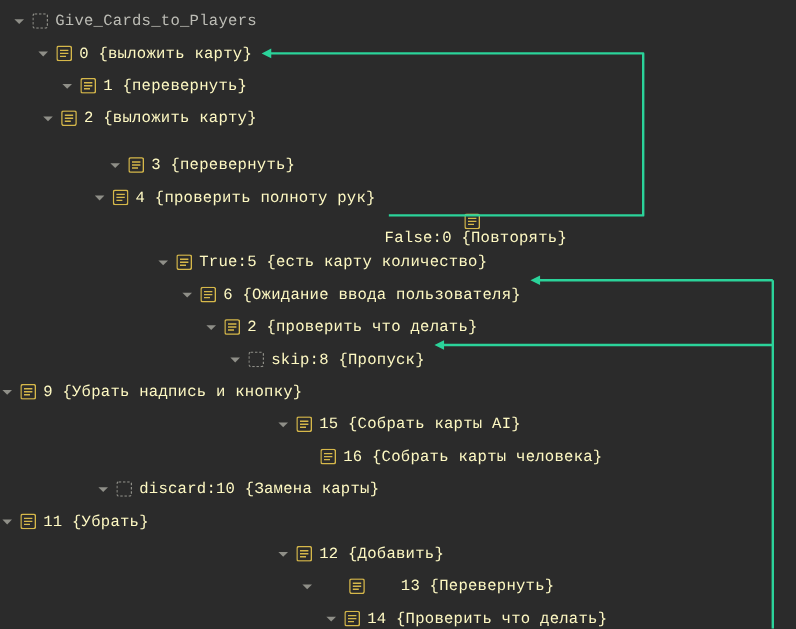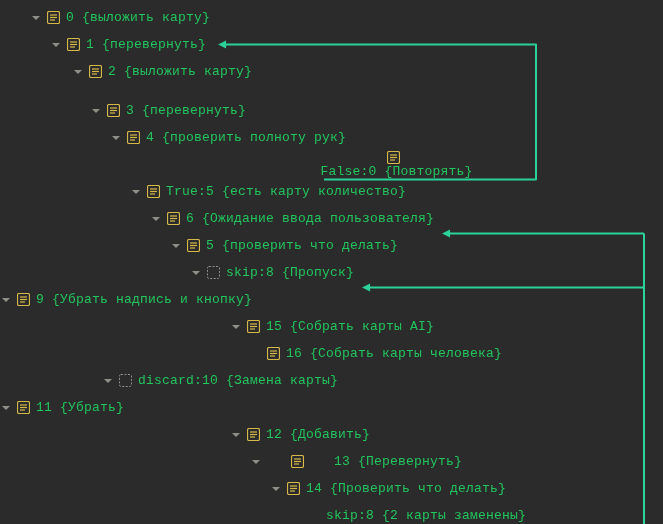--- a/index.html
+++ b/index.html
@@ -39,34 +39,47 @@
   .ico {
     display: inline-flex;
     width: 14px;
     height: 14px;
     align-items: center;
     justify-content: center;
     margin-right: 6px;
   }
   .ico svg { display: block; }
   .txt {
-    color: #22c55e;
+    color: #fef9c3;
     letter-spacing: 0.2px;
   }
   .txt.root { color: #bdbdb6; }
   .arrows-overlay {
     position: absolute;
     inset: 0;
     pointer-events: none;
   }
 </style>
 </head>
 <body>
 
 <div id="tree">
+    <div class="row" style="padding-left: 10px;">
+      <span class="arrow">
+        <svg width="10" height="10" viewBox="0 0 10 10">
+          <path d="M1 3 L5 7 L9 3 Z" fill="#8f8f88"></path>
+        </svg>
+      </span>
+      <span class="ico">
+        <svg width="13" height="13" viewBox="0 0 13 13">
+          <rect x="0.5" y="0.5" width="12" height="12" rx="1.5" fill="none" stroke="#8f8f88" stroke-width="1" stroke-dasharray="2 1.5"></rect>
+        </svg>
+      </span>
+      <span class="txt root">Give_Cards_to_Players</span>
+    </div>
     <div class="row" style="padding-left: 30px;">
       <span class="arrow">
         <svg width="10" height="10" viewBox="0 0 10 10">
           <path d="M1 3 L5 7 L9 3 Z" fill="#8f8f88"></path>
         </svg>
       </span>
       <span class="ico">
         <svg width="13" height="13" viewBox="0 0 13 13">
           <rect x="0.5" y="0.5" width="12" height="12" rx="1.5" fill="none" stroke="#d6b84a" stroke-width="1.2"></rect>
           <line x1="3" y1="4" x2="10" y2="4" stroke="#d6b84a" stroke-width="1.2"></line>
@@ -85,21 +98,21 @@
       <span class="ico">
         <svg width="13" height="13" viewBox="0 0 13 13">
           <rect x="0.5" y="0.5" width="12" height="12" rx="1.5" fill="none" stroke="#d6b84a" stroke-width="1.2"></rect>
           <line x1="3" y1="4" x2="10" y2="4" stroke="#d6b84a" stroke-width="1.2"></line>
           <line x1="3" y1="6.5" x2="10" y2="6.5" stroke="#d6b84a" stroke-width="1.2"></line>
           <line x1="3" y1="9" x2="8" y2="9" stroke="#d6b84a" stroke-width="1.2"></line>
         </svg>
       </span>
       <span class="txt">1 {перевернуть}</span>
     </div>
-    <div class="row" style="padding-left: 72px;">
+    <div class="row" style="padding-left: 34px;">
       <span class="arrow">
         <svg width="10" height="10" viewBox="0 0 10 10">
           <path d="M1 3 L5 7 L9 3 Z" fill="#8f8f88"></path>
         </svg>
       </span>
       <span class="ico">
         <svg width="13" height="13" viewBox="0 0 13 13">
           <rect x="0.5" y="0.5" width="12" height="12" rx="1.5" fill="none" stroke="#d6b84a" stroke-width="1.2"></rect>
           <line x1="3" y1="4" x2="10" y2="4" stroke="#d6b84a" stroke-width="1.2"></line>
           <line x1="3" y1="6.5" x2="10" y2="6.5" stroke="#d6b84a" stroke-width="1.2"></line>
@@ -117,21 +130,21 @@
       <span class="ico">
         <svg width="13" height="13" viewBox="0 0 13 13">
           <rect x="0.5" y="0.5" width="12" height="12" rx="1.5" fill="none" stroke="#d6b84a" stroke-width="1.2"></rect>
           <line x1="3" y1="4" x2="10" y2="4" stroke="#d6b84a" stroke-width="1.2"></line>
           <line x1="3" y1="6.5" x2="10" y2="6.5" stroke="#d6b84a" stroke-width="1.2"></line>
           <line x1="3" y1="9" x2="8" y2="9" stroke="#d6b84a" stroke-width="1.2"></line>
         </svg>
       </span>
       <span class="txt">3 {перевернуть}</span>
     </div>
-    <div class="row" style="padding-left: 110px;">
+    <div class="row" style="padding-left: 77px;">
       <span class="arrow">
         <svg width="10" height="10" viewBox="0 0 10 10">
           <path d="M1 3 L5 7 L9 3 Z" fill="#8f8f88"></path>
         </svg>
       </span>
       <span class="ico">
         <svg width="13" height="13" viewBox="0 0 13 13">
           <rect x="0.5" y="0.5" width="12" height="12" rx="1.5" fill="none" stroke="#d6b84a" stroke-width="1.2"></rect>
           <line x1="3" y1="4" x2="10" y2="4" stroke="#d6b84a" stroke-width="1.2"></line>
           <line x1="3" y1="6.5" x2="10" y2="6.5" stroke="#d6b84a" stroke-width="1.2"></line>
@@ -191,21 +204,21 @@
         </svg>
       </span>
       <span class="ico">
         <svg width="13" height="13" viewBox="0 0 13 13">
           <rect x="0.5" y="0.5" width="12" height="12" rx="1.5" fill="none" stroke="#d6b84a" stroke-width="1.2"></rect>
           <line x1="3" y1="4" x2="10" y2="4" stroke="#d6b84a" stroke-width="1.2"></line>
           <line x1="3" y1="6.5" x2="10" y2="6.5" stroke="#d6b84a" stroke-width="1.2"></line>
           <line x1="3" y1="9" x2="8" y2="9" stroke="#d6b84a" stroke-width="1.2"></line>
         </svg>
       </span>
-      <span class="txt">5 {проверить что делать}</span>
+      <span class="txt">2 {проверить что делать}</span>
     </div>
     <div class="row" style="padding-left: 190px; text-align: right;">
       <span class="arrow">
         <svg width="10" height="10" viewBox="0 0 10 10">
           <path d="M1 3 L5 7 L9 3 Z" fill="#8f8f88"></path>
         </svg>
       </span>
       <span class="ico">
         <svg width="13" height="13" viewBox="0 0 13 13">
           <rect x="0.5" y="0.5" width="12" height="12" rx="1.5" fill="none" stroke="#8f8f88" stroke-width="1" stroke-dasharray="2 1.5"></rect>
@@ -250,21 +263,21 @@
       <span class="ico">
         <svg width="13" height="13" viewBox="0 0 13 13">
           <rect x="0.5" y="0.5" width="12" height="12" rx="1.5" fill="none" stroke="#d6b84a" stroke-width="1.2"></rect>
           <line x1="3" y1="4" x2="10" y2="4" stroke="#d6b84a" stroke-width="1.2"></line>
           <line x1="3" y1="6.5" x2="10" y2="6.5" stroke="#d6b84a" stroke-width="1.2"></line>
           <line x1="3" y1="9" x2="8" y2="9" stroke="#d6b84a" stroke-width="1.2"></line>
         </svg>
       </span>
       <span class="txt">16 {Собрать карты человека}</span>
     </div>
-    <div class="row" style="padding-left: 102px;">
+    <div class="row" style="padding-left: 80px;">
       <span class="arrow">
         <svg width="10" height="10" viewBox="0 0 10 10">
           <path d="M1 3 L5 7 L9 3 Z" fill="#8f8f88"></path>
         </svg>
       </span>
       <span class="ico">
         <svg width="13" height="13" viewBox="0 0 13 13">
           <rect x="0.5" y="0.5" width="12" height="12" rx="1.5" fill="none" stroke="#8f8f88" stroke-width="1" stroke-dasharray="2 1.5"></rect>
         </svg>
       </span>

